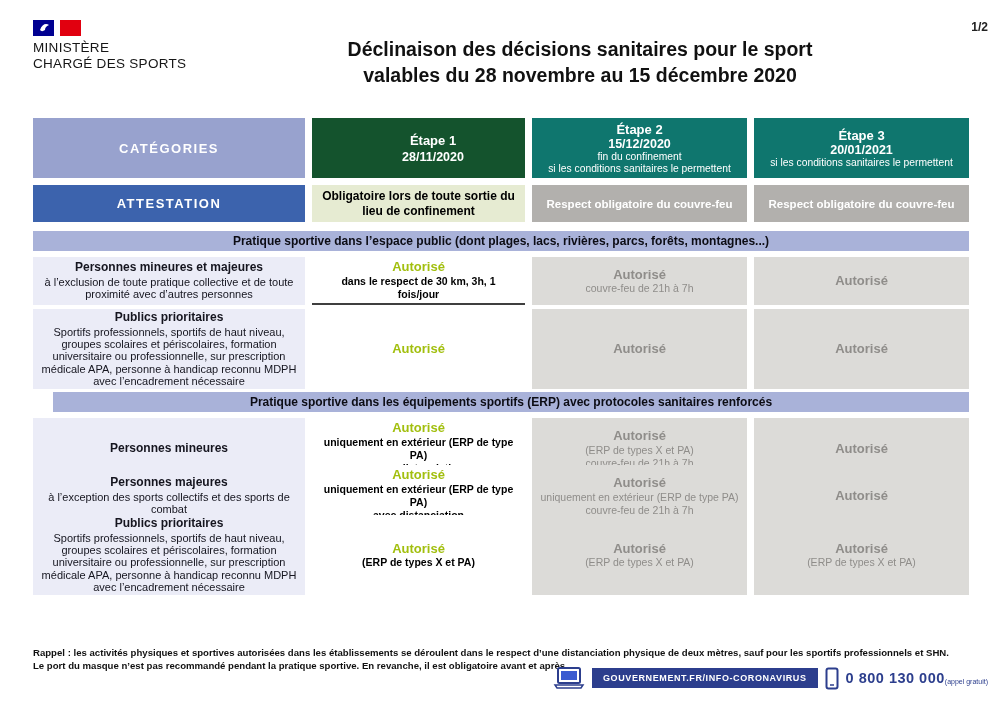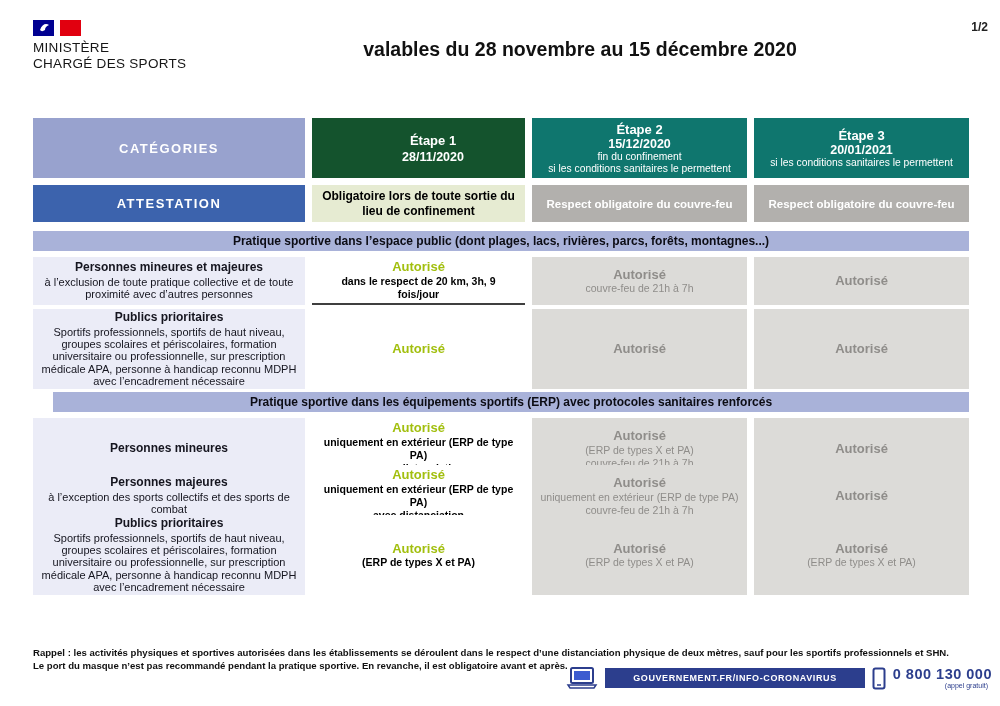--- a/index.html
+++ b/index.html
@@ -54,22 +54,22 @@
   .graytxt   { color:#8f8d8a; }
   .note      { font-size:10.5px; line-height:1.25; }
   .note-dark { color:#000; font-weight:bold; }
   .line-dark { border-bottom:2px solid #3f3f3f; }
   .line-gray { border-bottom:3px solid #8e8c89; }
 
   
   .footnotes { position:absolute; left:33px; top:646px; width:940px; font-size:9.6px; line-height:1.38; color:#111; }
   .fn-bold { font-weight:bold; }
   .gov-strip { position:absolute; right:8px; top:666px; display:flex; align-items:center; gap:7px; }
-  .gov-banner { background:#2c3e8d; color:#fff; font-weight:bold; font-size:9px; letter-spacing:.6px; padding:5px 28px; }
-  .phone-block { display:flex; flex-direction:column; align-items:flex-end; }
+  .gov-banner { background:#2c3e8d; color:#fff; font-weight:bold; font-size:9px; letter-spacing:.6px; padding:5px 11px; }
+  .phone-block { display:flex; flex-direction:row; align-items:flex-end; }
   .phone-number { color:#2c3e8d; font-weight:bold; font-size:14.5px; letter-spacing:.5px; line-height:1; }
   .phone-free { color:#2c3e8d; font-size:7px; margin-top:1px; margin-right:4px; }
 </style>
 </head>
 <body>
 
 <div class="page">
 
   <div class="logo-block">
     <svg class="flag" width="48" height="16" viewBox="0 0 48 16">
@@ -77,20 +77,21 @@
       <rect x="27" y="0" width="21" height="16" fill="#e1000f"></rect>
       <path d="M7 10 C9 4, 13 3, 16 5 C13 6, 12 8, 12 10 C10 11.5, 8 11.5, 7 10 Z" fill="#fff"></path>
     </svg>
     <div class="ministry">
       <div>MINISTÈRE</div>
       <div>CHARGÉ DES SPORTS</div>
     </div>
   </div>
 
   <div class="title">
+    <div>Déclinaison des décisions sanitaires pour le sport</div>
     <div>valables du 28 novembre au 15 décembre 2020</div>
   </div>
 
   <div class="page-num">1/2</div>
 
   <div class="table">
 
     <div class="trow r-head">
       <div class="cell cat-head">CATÉGORIES</div>
       <div class="cell e1-head">
@@ -119,21 +120,21 @@
 
     <div class="band r-band1">Pratique sportive dans l’espace public (dont plages, lacs, rivières, parcs, forêts, montagnes...)</div>
 
     <div class="trow r-row0">
       <div class="cell cat-cell">
         <span class="cat-title">Personnes mineures et majeures</span>
         <span class="cat-sub">à l’exclusion de toute pratique collective et de toute proximité avec d’autres personnes</span>
       </div>
       <div class="cell e1-cell line-dark">
         <span class="status green">Autorisé</span>
-        <span class="note note-dark">dans le respect de 20 km, 3h, 9 fois/jour</span>
+        <span class="note note-dark">dans le respect de 30 km, 3h, 1 fois/jour</span>
       </div>
       <div class="cell gray-cell">
         <span class="status graytxt">Autorisé</span>
         <span class="note graytxt">couvre-feu de 21h à 7h</span>
       </div>
       <div class="cell gray-cell">
         <span class="status graytxt">Autorisé</span>
       </div>
     </div>
 

